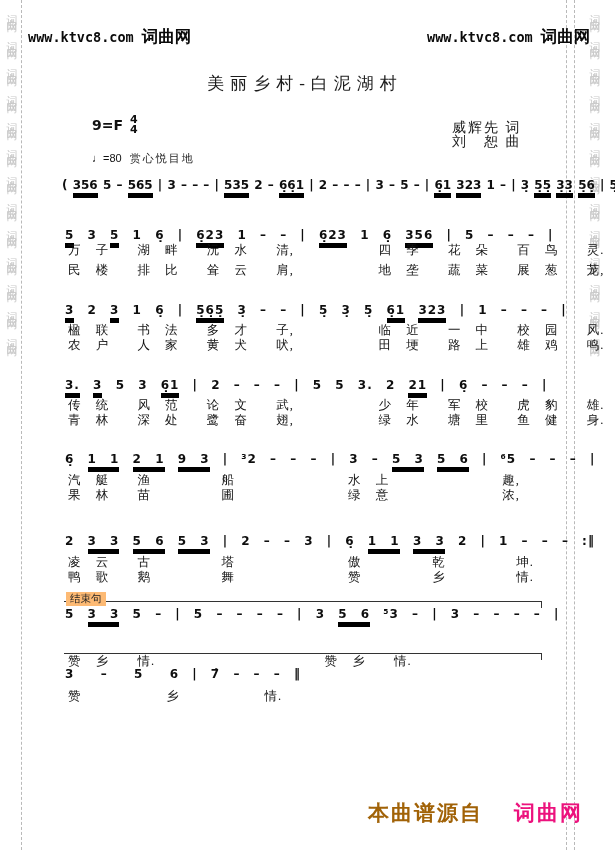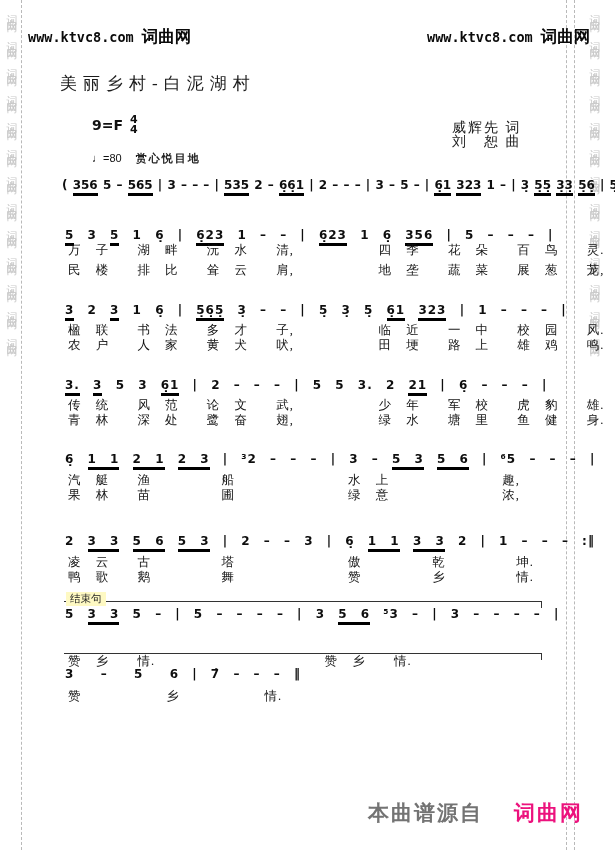--- a/index.html
+++ b/index.html
@@ -15,43 +15,43 @@
   }
   .wm-left{left:3px}
   .wm-right{left:586px}
   .vline{position:absolute;top:0;bottom:0;width:0;border-left:1px dashed #b9b9b9}
   .vl1{left:21px}.vl2{left:566px}.vl3{left:574px}
   .hdr{position:absolute;top:26px;font-family:"DejaVu Sans Mono",monospace;
        font-weight:bold;font-size:13.5px;color:#0a0a0a;white-space:pre}
   .hdr .site{font-family:"DejaVu Sans",sans-serif;font-size:16.5px}
   .hdr-left{left:28px}
   .hdr-right{left:427px}
-  .title{position:absolute;top:72px;left:60px;width:490px;
+  .title{position:absolute;top:72px;left:60px;width:490px;text-align:center;
          font-family:"Liberation Serif",serif;font-size:17px;letter-spacing:6px;color:#1c1c1c}
   .key{position:absolute;left:92px;top:117px;font-weight:bold;font-size:14px;
        font-family:"DejaVu Sans",sans-serif}
   .frac{display:inline-block;vertical-align:middle;text-align:center;
         font-size:11px;line-height:10px;margin-left:7px;font-weight:bold;margin-top:-3px}
   .credits{position:absolute;left:452px;top:121px;font-size:14px;line-height:14px;
            color:#222;font-family:"Liberation Serif",serif;letter-spacing:2px;white-space:pre}
   .tempo{position:absolute;left:92px;top:151px;font-size:11px;white-space:pre}
-  .tempo .expr{margin-left:14px;letter-spacing:2px;font-weight:bold;color:#222}
+  .tempo .expr{margin-left:8px;letter-spacing:2px;font-weight:normal;color:#222}
   .mus{position:absolute;left:65px;width:500px;font-family:"DejaVu Sans",sans-serif;
        font-weight:bold;font-size:12px;letter-spacing:1px;word-spacing:8px;
        white-space:pre;color:#0e0e0e}
   .mus-intro{font-size:12px;letter-spacing:0;word-spacing:1px;left:62px}
-  .u1{border-bottom:3px solid #000000;padding-bottom:1px}
+  .u1{border-bottom:5px solid #000000;padding-bottom:1px}
   .lyr{position:absolute;left:68px;width:500px;font-family:"Liberation Serif",serif;
        font-size:12.5px;letter-spacing:1px;word-spacing:10px;white-space:pre;color:#141414}
   .rule{position:absolute;left:64px;width:478px;height:0;border-top:1px solid #333}
   .rule::after{content:"";position:absolute;right:0;top:0;height:6px;border-right:1px solid #333}
-  .endlab{position:absolute;left:66px;top:592px;font-size:10.5px;background:#fef9c3;
+  .endlab{position:absolute;left:66px;top:592px;font-size:10.5px;background:#fdba74;
           padding:0 4px;z-index:2;font-family:"Liberation Serif",serif;color:#222}
   .footer-src{position:absolute;left:368px;top:799px;font-size:21px;font-weight:bold;
-              letter-spacing:2px;color:#737373}
+              letter-spacing:2px;color:#a16207}
   .footer-site{position:absolute;left:514px;top:799px;font-size:21px;font-weight:bold;
                letter-spacing:2px;color:#EC127D}
 </style>
 </head>
 <body>
 
 <div class="wm wm-left">词曲网　词曲网　词曲网　词曲网　词曲网　词曲网　词曲网　词曲网　词曲网　词曲网　词曲网　词曲网　词曲网</div>
 <div class="wm wm-right">词曲网　词曲网　词曲网　词曲网　词曲网　词曲网　词曲网　词曲网　词曲网　词曲网　词曲网　词曲网　词曲网</div>
 <div class="vline vl1"></div>
 <div class="vline vl2"></div>
@@ -75,21 +75,21 @@
 <div class="lyr" style="top:262px">民 楼  排 比  耸 云  肩,      地 垄  蔬 菜  展 葱  茏,</div>
 
 <div class="mus" style="top:303px"><span class="u1">3</span> 2 <span class="u1">3</span> 1 6̣ | <span class="u1">5̣6̣5̣</span> 3̣ – – | 5̣ 3̣ 5̣ <span class="u1">6̣1</span> <span class="u1">323</span> | 1 – – – |</div>
 <div class="lyr" style="top:322px">楹 联  书 法  多 才  子,      临 近  一 中  校 园  风.</div>
 <div class="lyr" style="top:337px">农 户  人 家  黄 犬  吠,      田 埂  路 上  雄 鸡  鸣.</div>
 
 <div class="mus" style="top:378px"><span class="u1">3.</span> <span class="u1">3</span> 5 3 <span class="u1">6̣1</span> | 2 – – – | 5 5 3. 2 <span class="u1">21</span> | 6̣ – – – |</div>
 <div class="lyr" style="top:397px">传 统  风 范  论 文  武,      少 年  军 校  虎 豹  雄.</div>
 <div class="lyr" style="top:412px">青 林  深 处  鹭 奋  翅,      绿 水  塘 里  鱼 健  身.</div>
 
-<div class="mus" style="top:452px">6̣ <span class="u1">1 1</span> <span class="u1">2 1</span> <span class="u1">2 3</span> | ³2 – – – | 3 – <span class="u1">5 3</span> <span class="u1">5 6</span> | ⁶5 – – – |</div>
+<div class="mus" style="top:452px">6̣ <span class="u1">1 1</span> <span class="u1">2 1</span> <span class="u1">9 3</span> | ³2 – – – | 3 – <span class="u1">5 3</span> <span class="u1">5 6</span> | ⁶5 – – – |</div>
 <div class="lyr" style="top:472px">汽 艇  渔     船        水 上        趣,</div>
 <div class="lyr" style="top:487px">果 林  苗     圃        绿 意        浓,</div>
 
 <div class="mus" style="top:534px">2 <span class="u1">3 3</span> <span class="u1">5 6</span> <span class="u1">5 3</span> | 2 – – 3 | 6̣ <span class="u1">1 1</span> <span class="u1">3 3</span> 2 | 1 – – – :‖</div>
 <div class="lyr" style="top:554px">凌 云  古     塔        傲     乾     坤.</div>
 <div class="lyr" style="top:569px">鸭 歌  鹅     舞        赞     乡     情.</div>
 
 <div class="endlab">结束句</div>
 <div class="rule" style="top:601px"></div>
 

